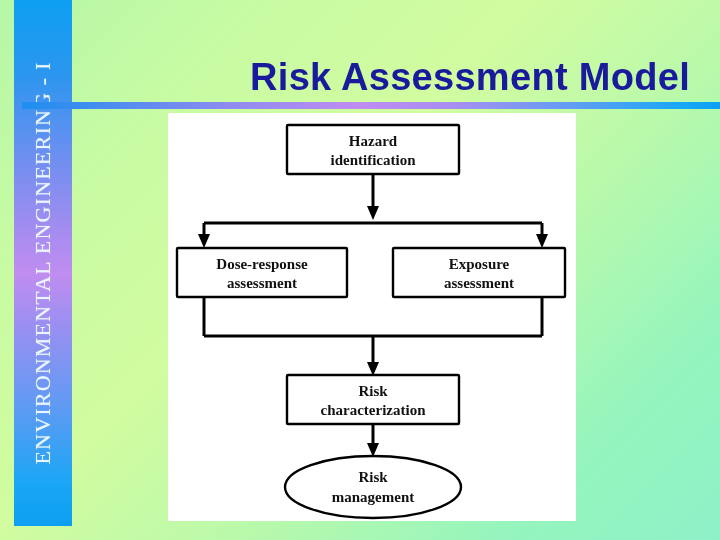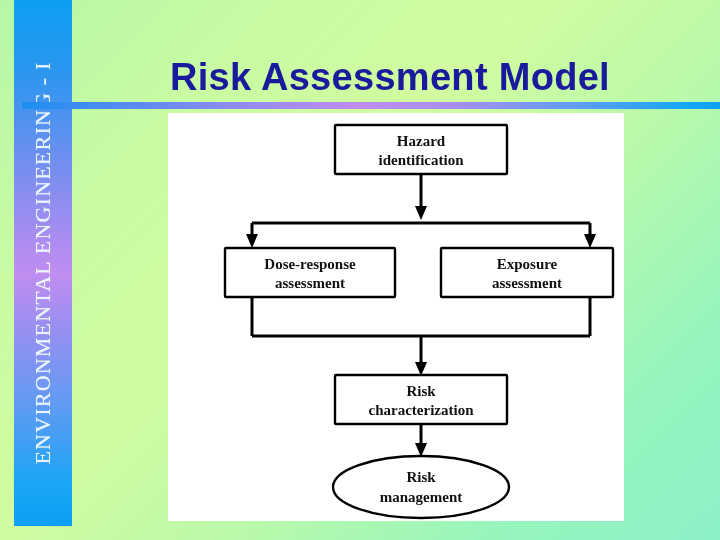--- a/index.html
+++ b/index.html
@@ -65,36 +65,35 @@
         #16a8f6 95%,
         #0d9ff2 100%);
   }
 
   
   #title {
     position: absolute;
     left: 90px;
     top: 32px;
     width: 600px;
-    text-align: center;
+    text-align: right;
     font-size: 38px;
     color: #1a1a9c;
     letter-spacing: 0.3px;
     line-height: 1.1;
   }
 
   
   #panel {
     position: absolute;
     left: 168px;
     top: 113px;
     width: 408px;
     height: 408px;
     background: #ffffff;
-    padding-left: 48px;
   }
   #panel svg {
     display: block;
   }
 
   .node-text {
     font-family: "Liberation Serif", serif;
     font-weight: bold;
     fill: #111111;
     text-anchor: middle;

